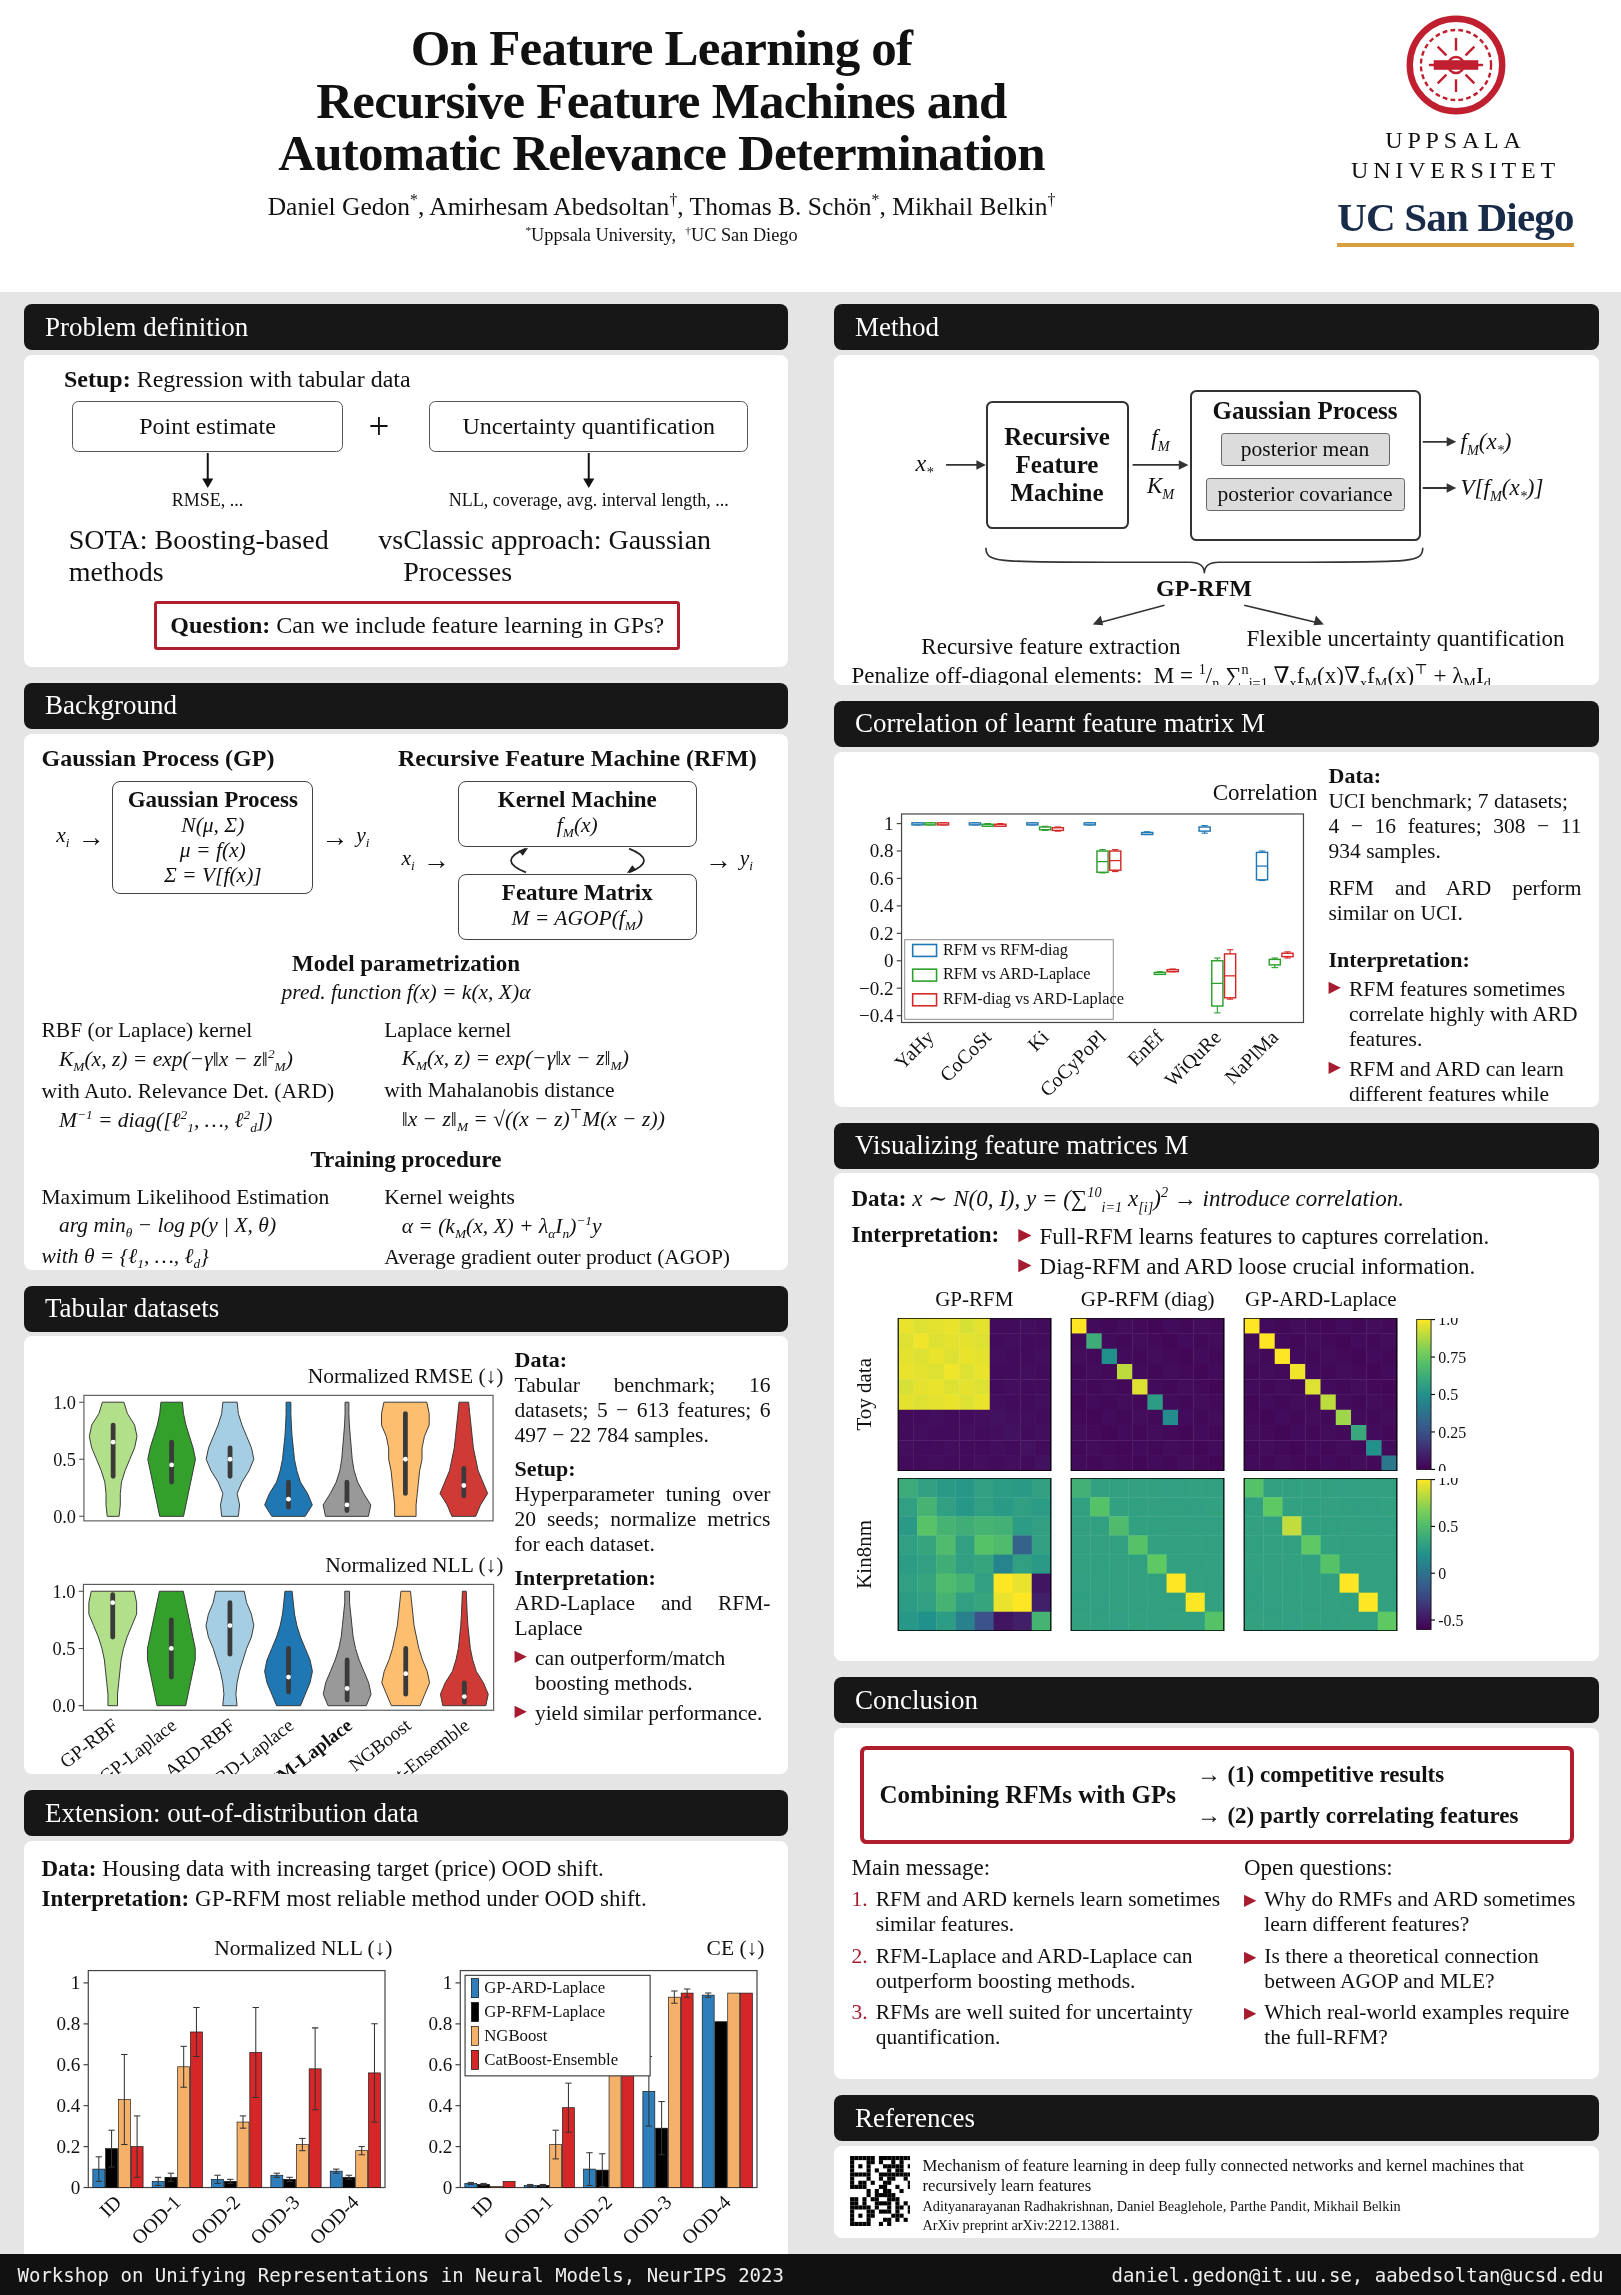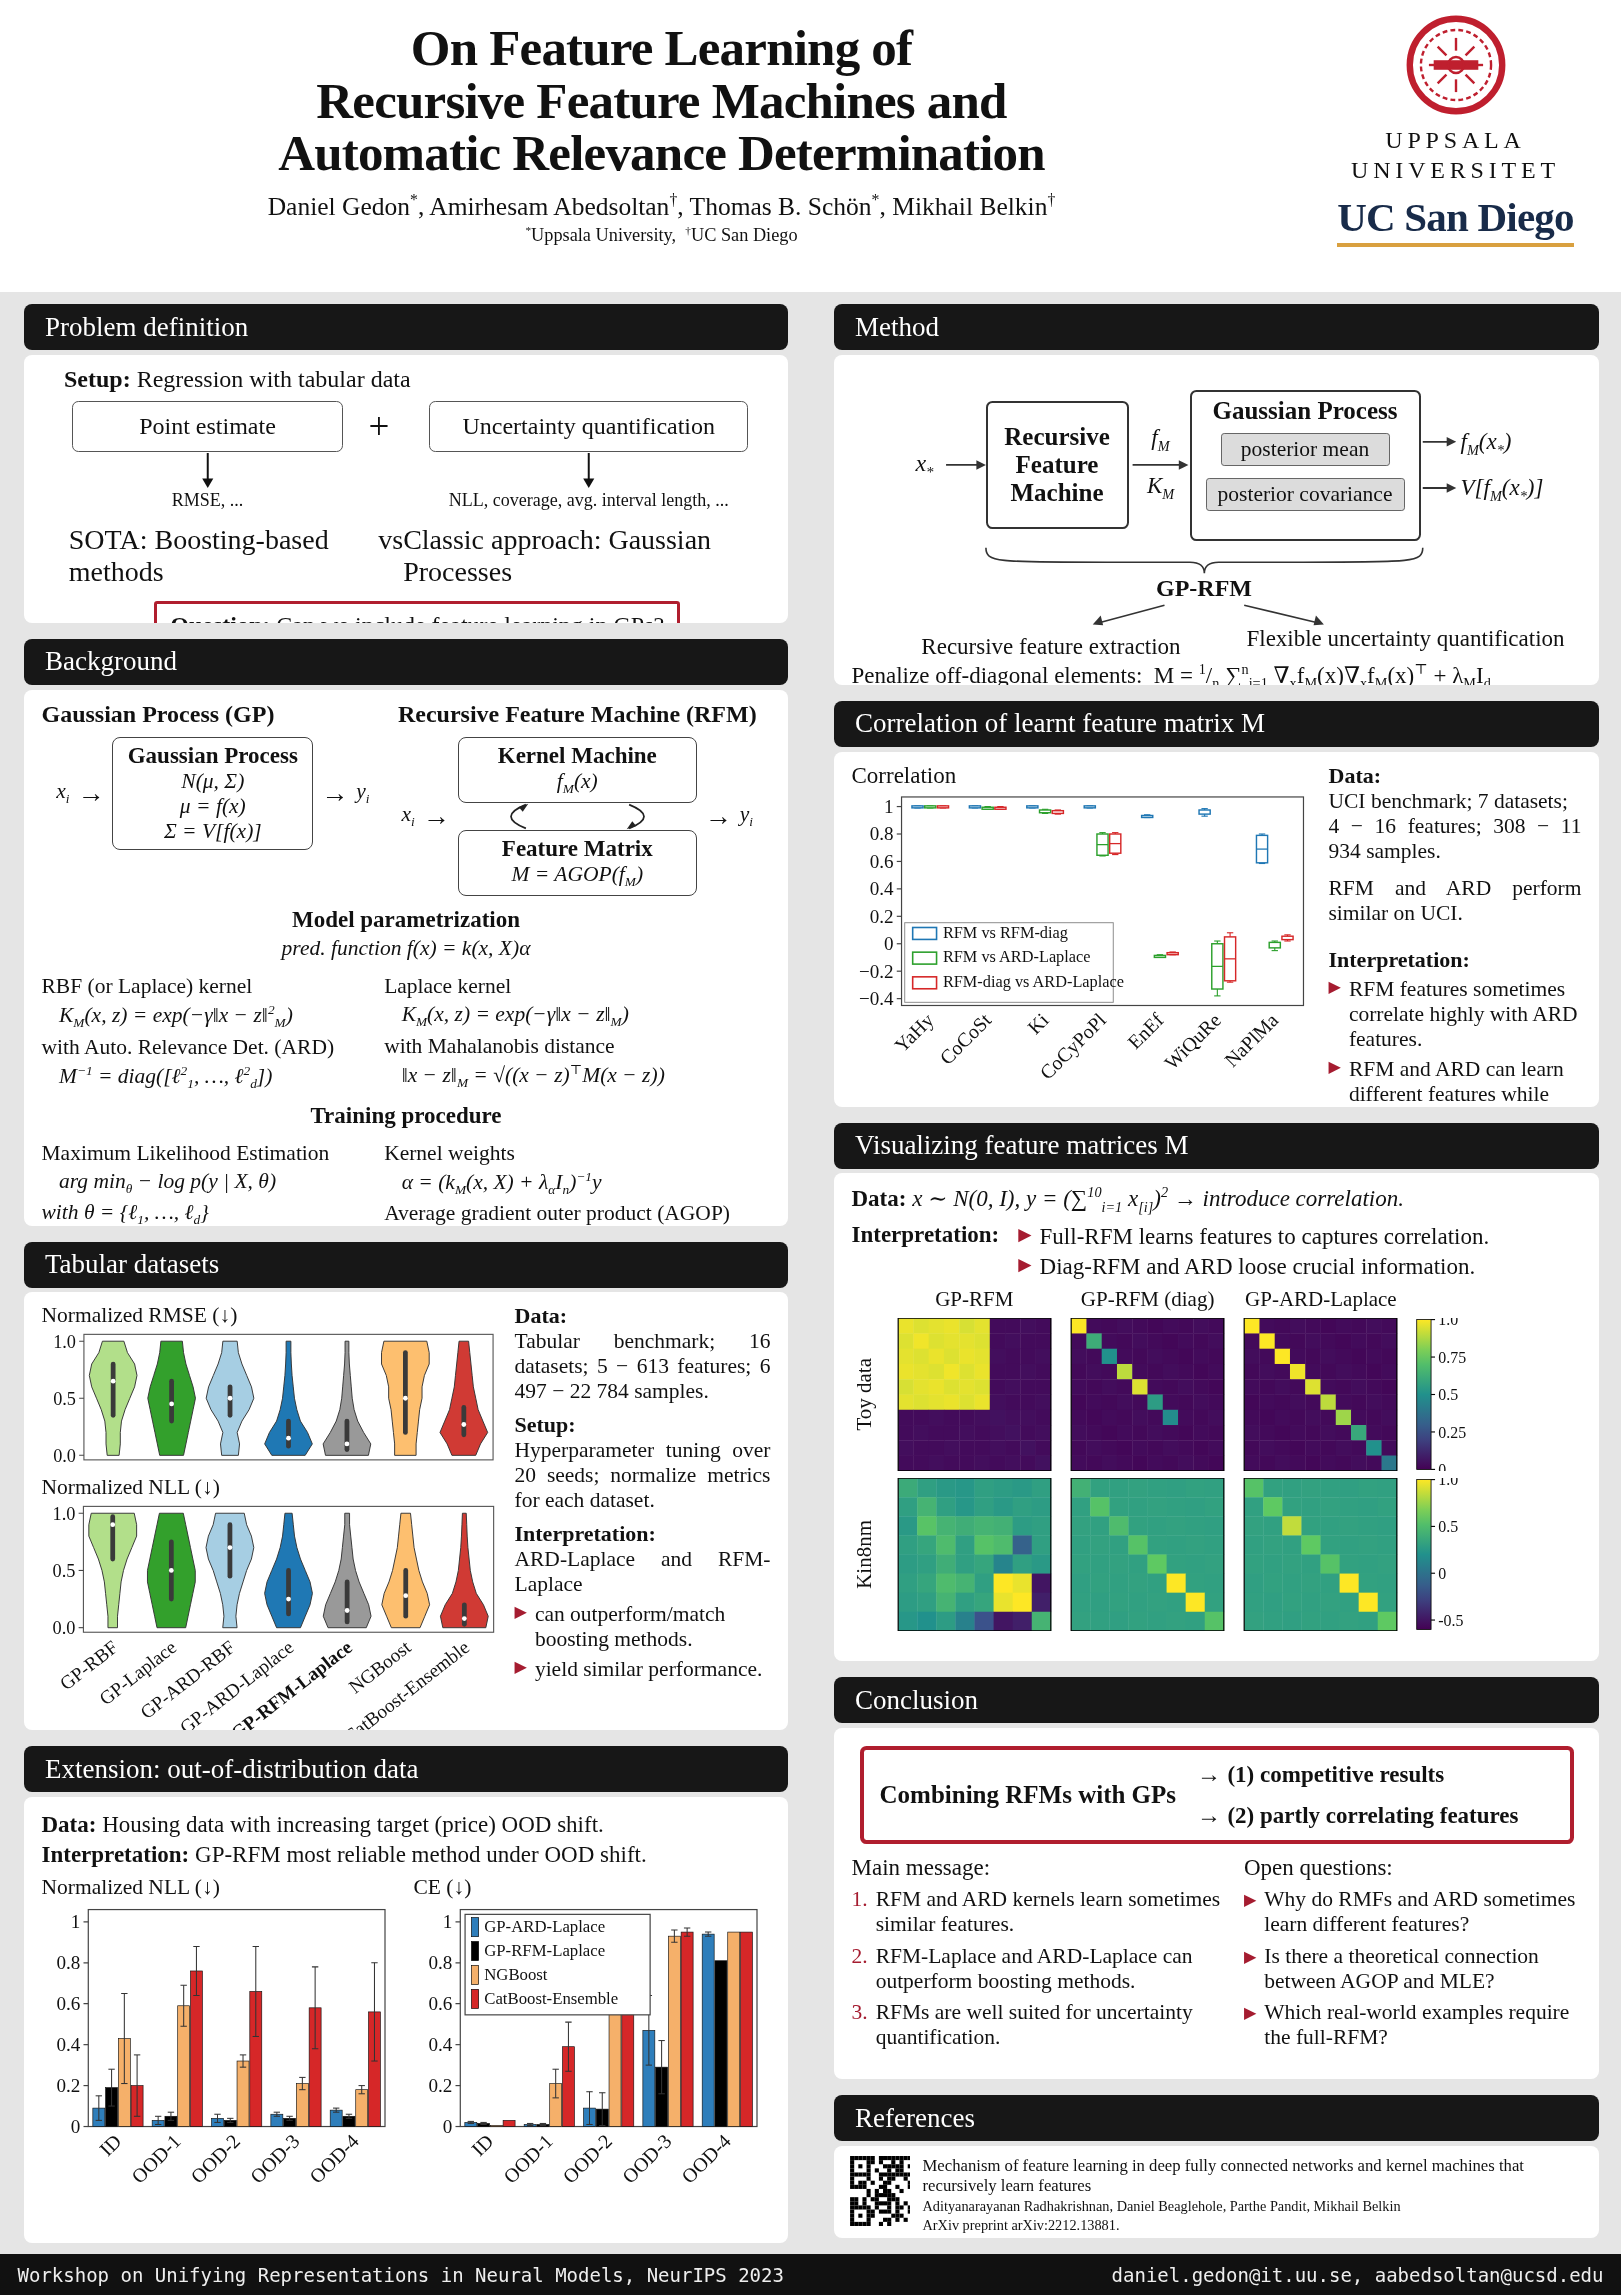--- a/index.html
+++ b/index.html
@@ -55,21 +55,21 @@
   .bg-diag { display:flex; align-items:center; justify-content:center; gap:8px; margin-top:9.6px; }
   .bg-box { border:1.6px solid #444; border-radius:8px; padding:4.8px 14.3px; text-align:center; }
   .bg-box .t { font-size:23px; font-weight:700; }
   .math { font-style:italic; font-size:21.5px; }
   .bg-arrow { font-size:27px; }
   .bg-center { text-align:center; margin-top:11px; }
   .bg-sub { font-size:23px; font-weight:700; }
   .bg-line { font-size:21.5px; margin-top:3.2px; }
   .bg-ind { padding-left:17.5px; }
   
-  .chart-title { text-align:left; font-size:21.5px; }
+  .chart-title { text-align:right; font-size:21.5px;margin-top:17px; }
   .tab-grid { display:grid; grid-template-columns:462px 1fr; column-gap:11px; }
   .side-label { font-size:22px; font-weight:700; margin-top:8px; }
   .side-text { font-size:21.5px; text-align:justify; }
   .side-bul { font-size:21.5px; display:flex; margin-top:4.8px; }
   .ext-line { font-size:23px; margin-top:4px; }
   .ext-charts { display:flex; gap:21px; margin-top:6.4px; }
   
   .hm-titles { display:grid; grid-template-columns:29px 159px 159px 159px 64px; column-gap:14.3px; margin-top:6.4px; }
   .hm-titles .hm-title { text-align:center; font-size:21px; }
   .hm-row { display:grid; grid-template-columns:29px 159px 159px 159px 64px; column-gap:14.3px; align-items:center; margin-top:6.4px; }
@@ -132,21 +132,21 @@
     <span class="ucsd">UC San Diego</span>
   </div>
 </div>
 
 <div class="col col-left">
 
   <div class="sec">
     <div class="sec-header">
       <span>Problem definition</span>
     </div>
-    <div class="sec-body" style="height:268px;padding-left:40px;">
+    <div class="sec-body" style="height:312px;padding-left:40px;">
       <div style="font-size:24px;">
         <span class="b">Setup:</span>
         <span>Regression with tabular data</span>
       </div>
       <div class="pd-grid">
         <div class="pd-box" style="width:271px;">Point estimate</div>
         <div class="pd-plus">+</div>
         <div class="pd-box" style="width:319px;">Uncertainty quantification</div>
         <svg width="17.5" height="35" viewBox="0 0 22 44">
             <line x1="11" y1="0" x2="11" y2="34" stroke="#111" stroke-width="2.5"></line>

